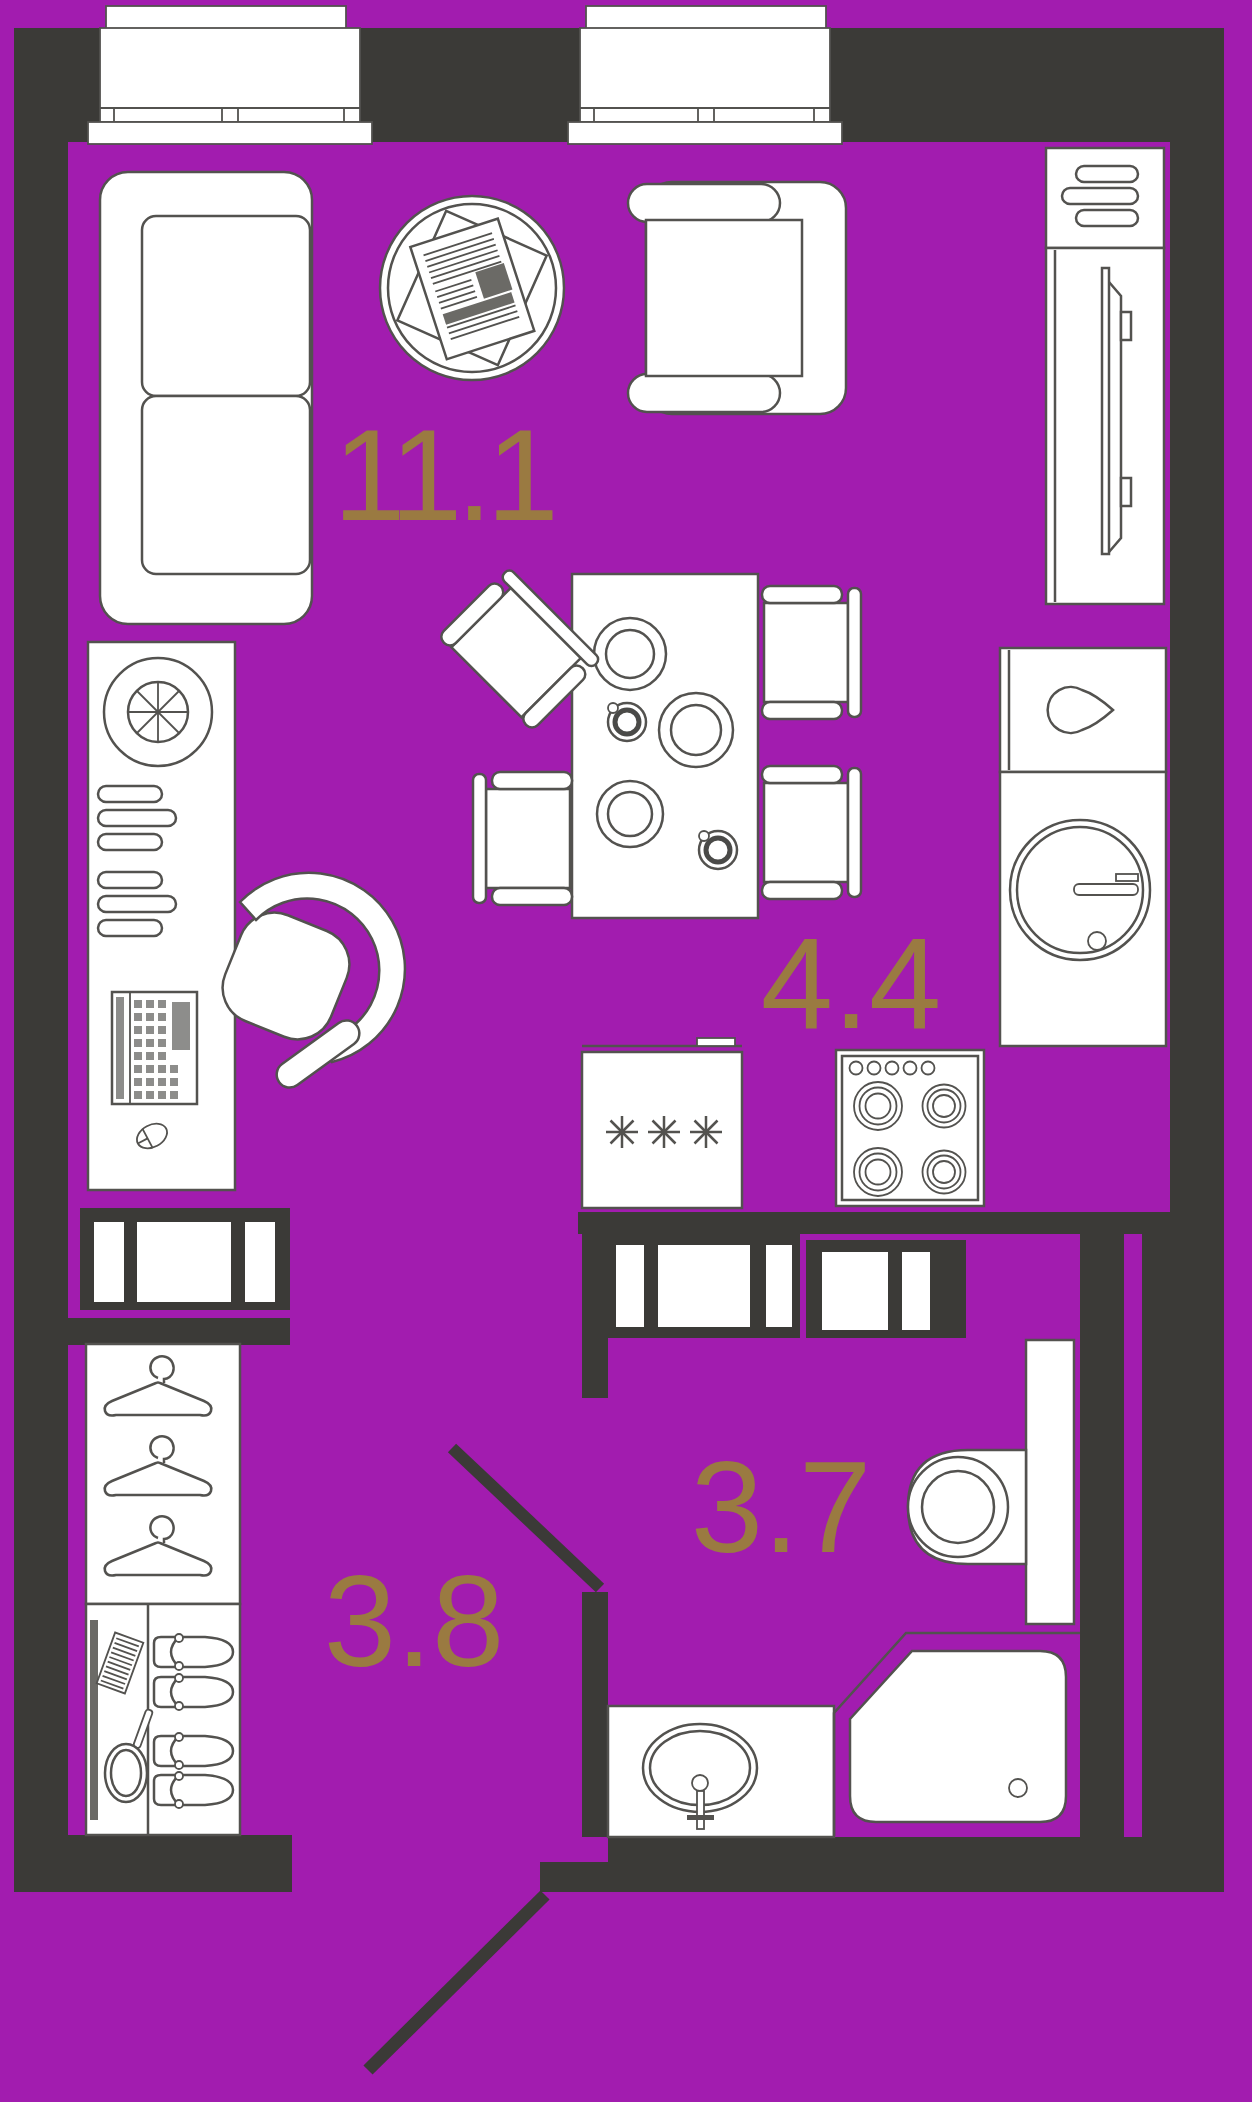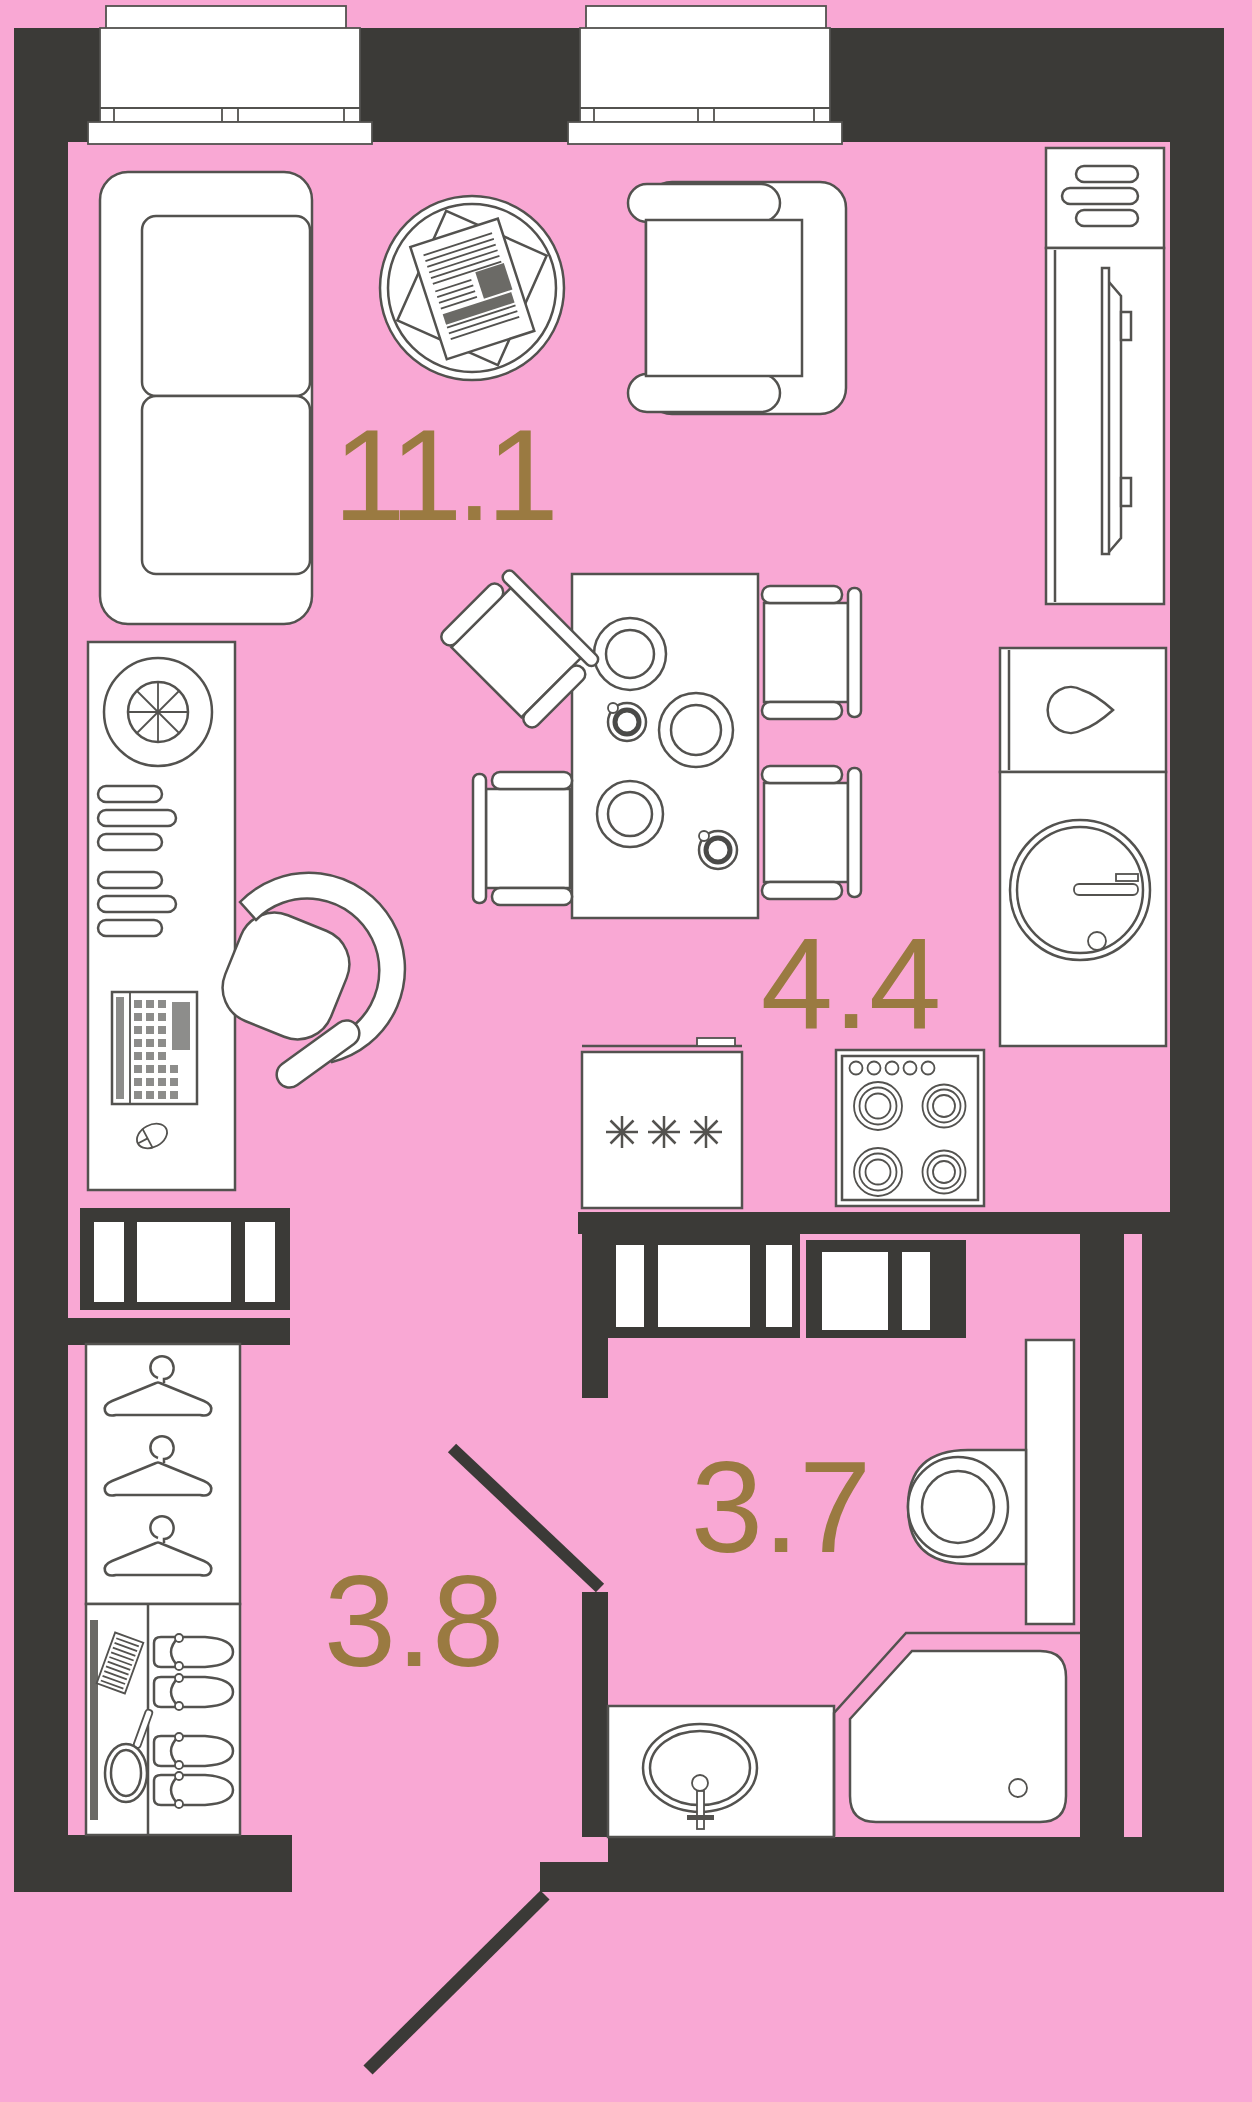--- a/index.html
+++ b/index.html
@@ -1,17 +1,17 @@
 <!DOCTYPE html>
 <html><head>
 <meta charset="utf-8">
 <style>
   html,body{margin:0;padding:0;background:#ffffff;}
   body{font-family:"Liberation Sans", sans-serif;}
-  .plan-wrap{width:1252px;height:2102px;position:relative;background:#f9a8d4;}
+  .plan-wrap{width:1252px;height:2102px;position:relative;background:#a21caf;}
   svg{display:block;}
   .wall{fill:#3b3a37;stroke:none;}
   .ln{fill:none;stroke:#53524f;stroke-width:2.5;}
   .lnw{fill:#ffffff;stroke:#53524f;stroke-width:2.5;}
   .lnw1{fill:#ffffff;stroke:#53524f;stroke-width:1.8;}
   .thin{fill:none;stroke:#53524f;stroke-width:1.8;}
   .dk{fill:#6b6a66;stroke:none;}
   .key{fill:#8d8d8b;stroke:none;}
   .area-label{fill:#9a7a41;font-size:130px;font-family:"Liberation Sans",sans-serif;font-weight:400;}
 </style>

